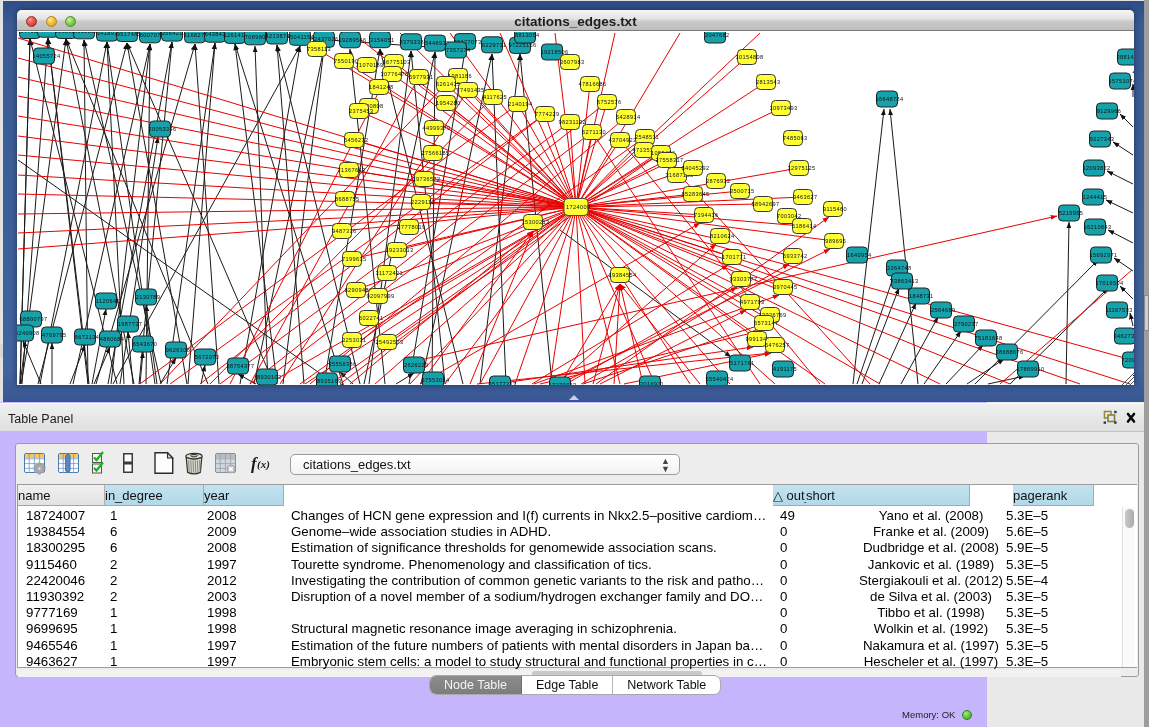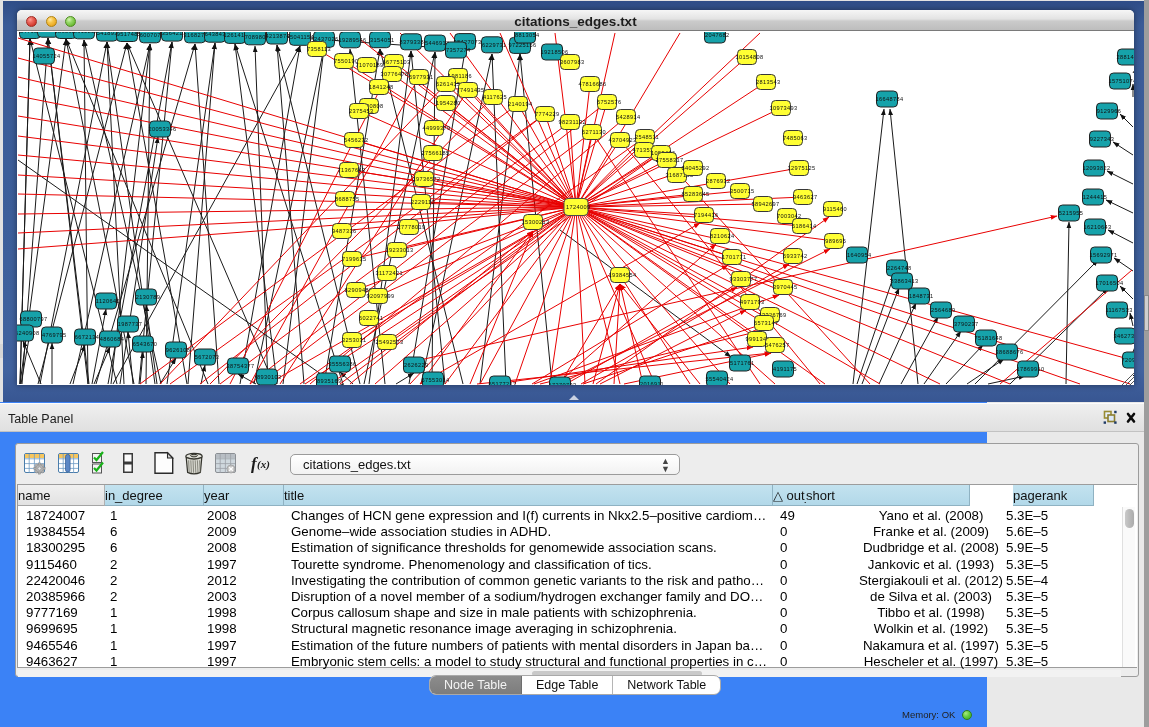--- a/index.html
+++ b/index.html
@@ -16,21 +16,21 @@
   box-shadow:0 0 6px rgba(0,0,0,0.45); background:#fff; }
 #titlebar { position:absolute; left:0; top:0; width:1117px; height:21px; border-radius:5px 5px 0 0;
   background:linear-gradient(180deg,#f6f6f6 0%,#e3e3e3 45%,#cbcbcb 55%,#bdbdbd 100%);
   border-bottom:1px solid #7a7a7a; }
 #titlebar .title { position:absolute; left:0; right:0; top:4px; text-align:center; font-size:13.5px; font-weight:bold; color:#1d1d1d; }
 .tl { position:absolute; top:5.5px; width:11px; height:11px; border-radius:50%; }
 #tl-r { left:9px; background:radial-gradient(circle at 35% 30%, #ff9d96 0%, #ec6a60 30%, #d43d32 70%, #b0271e 100%); border:0.5px solid #a02a22;}
 #tl-y { left:28.5px; background:radial-gradient(circle at 35% 30%, #ffe9a8 0%, #f7c64a 35%, #eaa823 75%, #c88a16 100%); border:0.5px solid #b2830f;}
 #tl-g { left:48px; background:radial-gradient(circle at 35% 30%, #d3f3b0 0%, #95d767 35%, #6cbb35 75%, #52982a 100%); border:0.5px solid #4f8c20;}
 
-#panelzone { position:absolute; left:0; top:402px; width:987px; height:325px; background:#3b82f6; }
+#panelzone { position:absolute; left:0; top:402px; width:987px; height:325px; background:#c4b5fd; }
 #phead { position:absolute; left:0; top:1px; width:1149px; height:29px;
   background:linear-gradient(180deg,#efefef,#e0e0e0); border-top:1px solid #fbfbfb; border-bottom:1px solid #c2c2c2; }
 #phead .t { position:absolute; left:8px; top:8px; font-size:12.5px; color:#1c1c1c; }
 #sunken { position:absolute; left:15px; top:41px; width:1124px; height:234px; background:#ededed;
   border:1px solid #9c9c9c; border-radius:3px; }
 
 #toolbar { position:absolute; left:1px; top:1px; width:1121px; height:39px; }
 #combo { position:absolute; left:273px; top:9px; width:390px; height:21px; background:linear-gradient(180deg,#ffffff,#f2f2f2);
   border:1px solid #9b9b9b; border-radius:5px; font-size:13px; color:#111; line-height:19px; padding-left:12px; }
 #combo .arr { position:absolute; right:9px; top:2px; font-size:9px; color:#444; line-height:8px; }
@@ -698,21 +698,20 @@
             </g>
             <text x="228" y="18" font-family="Liberation Serif, serif" font-style="italic" font-weight="bold" font-size="17" fill="#1a1a1a">f</text>
             <text x="234" y="17" font-family="Liberation Serif, serif" font-style="italic" font-weight="bold" font-size="11" fill="#1a1a1a">(x)</text>
           </svg>
         <div id="combo">citations_edges.txt<span class="arr">▲<br>▼</span></div>
       </div>
       <div id="tablewrap">
         <div class="hdr gray" style="left:0px;width:87px">name</div>
 <div class="hdr" style="left:87px;width:99px">in_degree</div>
 <div class="hdr" style="left:186px;width:80px">year</div>
-<div class="hdr" style="left:266px;width:489px">title</div>
 <div class="hdr" style="left:755px;width:76px">△ out_de…</div>
 <div class="hdr" style="left:788px;width:164px">short</div>
 <div class="hdr" style="left:995px;width:81px">pagerank</div>
 <div class="row" style="top:22.0px">
             <span class="c" style="left:8px">18724007</span>
             <span class="c" style="left:92px">1</span>
             <span class="c" style="left:189px">2008</span>
             <span class="c ell" style="left:273px;width:478px">Changes of HCN gene expression and I(f) currents in Nkx2.5–positive cardiomyocytes of transgenic mice</span>
             <span class="c" style="left:762px">49</span>
             <span class="c" style="left:831px;width:164px;text-align:center">Yano et al. (2008)</span>
@@ -735,46 +734,45 @@
             <span class="c" style="left:762px">0</span>
             <span class="c" style="left:831px;width:164px;text-align:center">Dudbridge et al. (2008)</span>
             <span class="c" style="left:988px">5.9E–5</span>
           </div>
 <div class="row" style="top:70.6px">
             <span class="c" style="left:8px">9115460</span>
             <span class="c" style="left:92px">2</span>
             <span class="c" style="left:189px">1997</span>
             <span class="c ell" style="left:273px;width:478px">Tourette syndrome. Phenomenology and classification of tics.</span>
             <span class="c" style="left:762px">0</span>
-            <span class="c" style="left:831px;width:164px;text-align:center">Jankovic et al. (1993)</span>
+            <span class="c" style="left:831px;width:164px;text-align:center">Jankovic et al. (1989)</span>
             <span class="c" style="left:988px">5.3E–5</span>
           </div>
 <div class="row" style="top:86.8px">
             <span class="c" style="left:8px">22420046</span>
             <span class="c" style="left:92px">2</span>
             <span class="c" style="left:189px">2012</span>
             <span class="c ell" style="left:273px;width:478px">Investigating the contribution of common genetic variants to the risk and pathogenesis of ADHD</span>
             <span class="c" style="left:762px">0</span>
             <span class="c" style="left:831px;width:164px;text-align:center">Stergiakouli et al. (2012)</span>
             <span class="c" style="left:988px">5.5E–4</span>
           </div>
 <div class="row" style="top:103.0px">
-            <span class="c" style="left:8px">20385966</span>
+            <span class="c" style="left:8px">11930392</span>
             <span class="c" style="left:92px">2</span>
             <span class="c" style="left:189px">2003</span>
             <span class="c ell" style="left:273px;width:478px">Disruption of a novel member of a sodium/hydrogen exchanger family and DOCK3 gene region</span>
             <span class="c" style="left:762px">0</span>
             <span class="c" style="left:831px;width:164px;text-align:center">de Silva et al. (2003)</span>
             <span class="c" style="left:988px">5.3E–5</span>
           </div>
 <div class="row" style="top:119.2px">
             <span class="c" style="left:8px">9777169</span>
             <span class="c" style="left:92px">1</span>
             <span class="c" style="left:189px">1998</span>
-            <span class="c ell" style="left:273px;width:478px">Corpus callosum shape and size in male patients with schizophrenia.</span>
             <span class="c" style="left:762px">0</span>
             <span class="c" style="left:831px;width:164px;text-align:center">Tibbo et al. (1998)</span>
             <span class="c" style="left:988px">5.3E–5</span>
           </div>
 <div class="row" style="top:135.4px">
             <span class="c" style="left:8px">9699695</span>
             <span class="c" style="left:92px">1</span>
             <span class="c" style="left:189px">1998</span>
             <span class="c ell" style="left:273px;width:478px">Structural magnetic resonance image averaging in schizophrenia.</span>
             <span class="c" style="left:762px">0</span>

